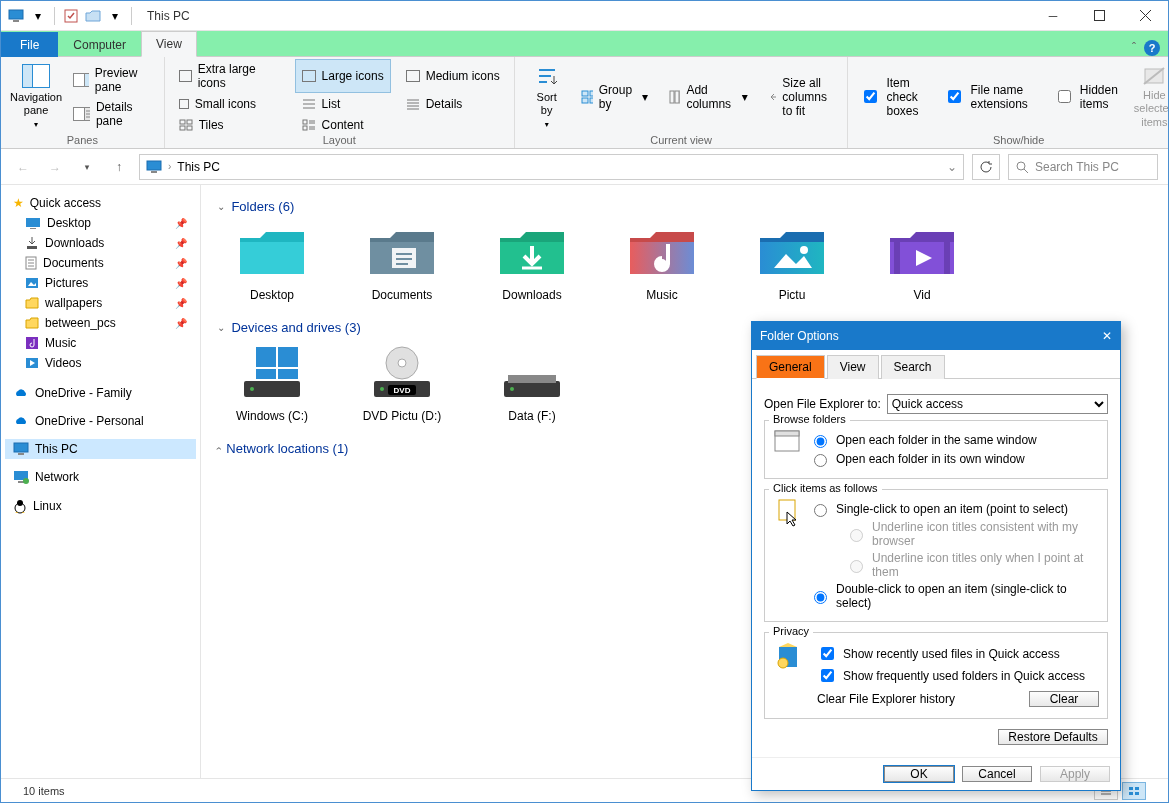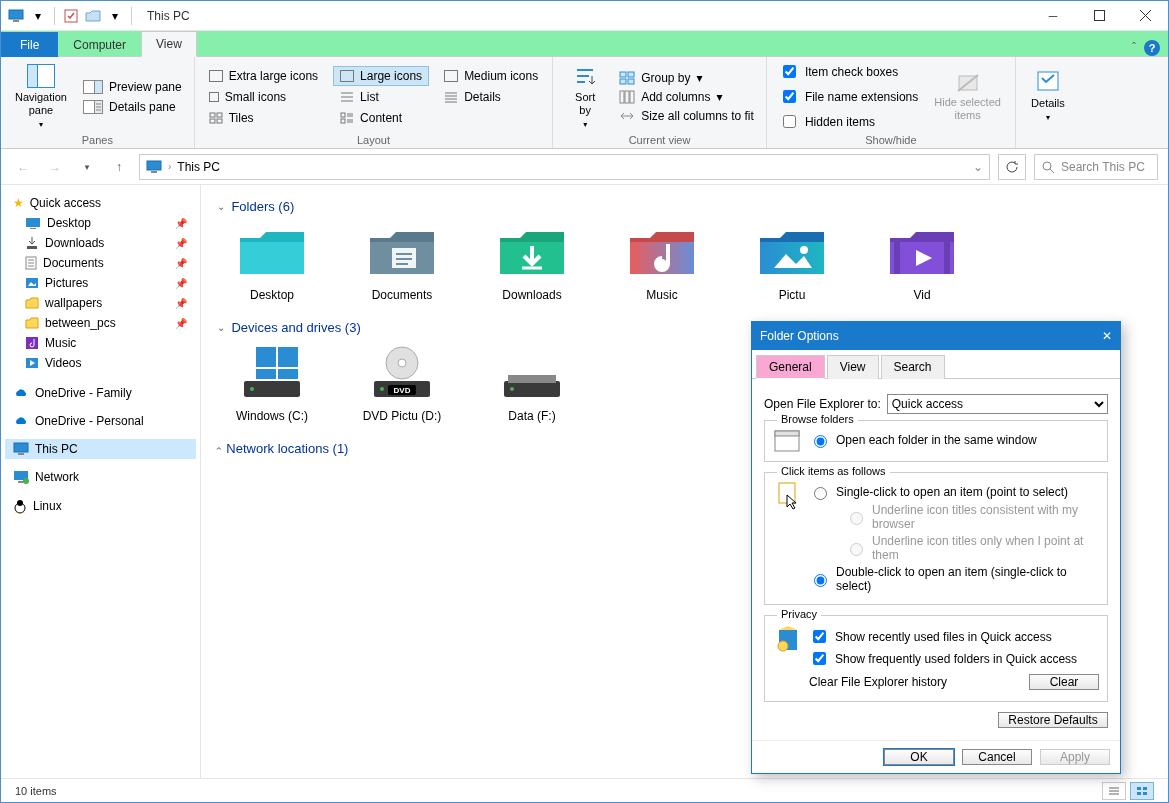--- a/index.html
+++ b/index.html
@@ -25,48 +25,48 @@
 .rchk{display:flex;align-items:center;gap:6px;font-size:12px;padding:2px 4px}
 .layout-grid{display:grid;grid-template-columns:auto auto auto;gap:3px 10px}
 .layout-item{display:flex;align-items:center;gap:6px;padding:2px 6px;font-size:12px}
 .layout-item.sel{background:#cde6f7;outline:1px solid #92c0e0}
 .licon{width:14px;height:12px;display:inline-block;border:1px solid #777}
 .addrbar{height:36px;display:flex;align-items:center;gap:8px;padding:0 10px;border-bottom:1px solid #e5e5e5}
 .navbtn{width:24px;height:24px;display:flex;align-items:center;justify-content:center;color:#555}
 .navbtn.dis{color:#bbb}
 .addr{flex:1;height:26px;border:1px solid #ccc;display:flex;align-items:center;padding:0 6px;gap:6px}
 .refresh{width:28px;height:26px;border:1px solid #ccc;display:flex;align-items:center;justify-content:center}
-.search{width:124px;height:26px;border:1px solid #ccc;display:flex;align-items:center;padding:0 6px;gap:6px;color:#888}
+.search{width:150px;height:26px;border:1px solid #ccc;display:flex;align-items:center;padding:0 6px;gap:6px;color:#888}
 .body{display:flex;height:calc(100% - 30px - 26px - 92px - 36px - 24px)}
 .sidebar{width:200px;border-right:1px solid #e5e5e5;padding:8px 4px;overflow:auto}
 .side-item{display:flex;align-items:center;gap:6px;padding:3px 8px 3px 20px;font-size:12px;position:relative}
 .side-item.top{padding-left:8px;font-weight:400}
 .side-item .pin{position:absolute;right:8px;color:#999;font-size:10px}
 .side-item.sel{background:#cce8ff}
 .content{flex:1;overflow:auto;padding:8px 16px}
 .section-hdr{display:flex;align-items:center;gap:6px;color:#003399;font-size:13px;margin:6px 0 8px 0}
 .section-hdr .chev{color:#666;font-size:10px}
 .items{display:flex;flex-wrap:wrap;gap:20px 40px;margin-bottom:18px;margin-left:10px}
 .item{width:90px;display:flex;flex-direction:column;align-items:center;gap:6px;font-size:12px;text-align:center}
 .item .ico{width:72px;height:60px;display:flex;align-items:center;justify-content:center}
-.status{height:24px;border-top:1px solid #e5e5e5;display:flex;align-items:center;padding:0 14px;font-size:11px;color:#333}
+.status{height:24px;border-top:1px solid #e5e5e5;display:flex;align-items:center;padding:0 22px;font-size:11px;color:#333}
 .status .spacer{flex:1}
 .viewbtn{width:24px;height:18px;border:1px solid #ccc;margin-left:4px;display:flex;align-items:center;justify-content:center}
 .viewbtn.sel{background:#cde6f7;border-color:#7ab5e0}
 
 
 .dialog{position:absolute;left:750px;top:320px;width:370px;background:#fff;border:1px solid #1979ca;box-shadow:4px 4px 12px rgba(0,0,0,.25);font-size:12px}
 .dialog .dtitle{background:#1979ca;color:#fff;height:28px;display:flex;align-items:center;padding:0 8px}
 .dialog .dtitle .x{margin-left:auto;color:#fff}
 .dialog .dtabs{display:flex;border-bottom:1px solid #ccc;background:#fff;padding:4px 4px 0 4px;gap:0}
 .dialog .dtab{padding:4px 12px;border:1px solid #ccc;border-bottom:none;background:#f0f0f0;font-size:12px;position:relative;top:1px;margin-right:2px}
-.dialog .dtab.active{background:#f9a8d4;border-bottom:1px solid #fff}
+.dialog .dtab.active{background:#f97316;border-bottom:1px solid #fff}
 .dialog .dbody{padding:12px}
 .fieldset{border:1px solid #ccc;margin:6px 0 10px 0;padding:8px;position:relative}
-.fieldset .legend{position:absolute;top:-8px;left:12px;background:#fff;padding:0 4px;font-size:11px}
+.fieldset .legend{position:absolute;top:-8px;left:4px;background:#fff;padding:0 4px;font-size:11px}
 .row{display:flex;align-items:center;gap:6px;margin:3px 0;font-size:12px}
 .row.indent{margin-left:36px}
 .dlgbtns{display:flex;justify-content:flex-end;gap:8px;padding:8px 10px;border-top:1px solid #eee}
 .btn{min-width:70px;height:16px;border:1px solid #888;background:linear-gradient(#fdfdfd,#e8e8e8);font-size:12px;display:flex;align-items:center;justify-content:center}
 .btn.primary{outline:1px solid #1979ca}
 .btn.dis{color:#999;border-color:#ccc}
 select.combo{height:20px;font-size:12px;border:1px solid #888;background:#fff;flex:1}
 
 
 svg{display:block}
@@ -229,21 +229,21 @@
             <svg width="24" height="24">
               <line x1="4" y1="6" x2="20" y2="6" stroke="#2a8dd4" stroke-width="2"></line>
               <line x1="4" y1="12" x2="16" y2="12" stroke="#2a8dd4" stroke-width="2"></line>
               <line x1="4" y1="18" x2="12" y2="18" stroke="#2a8dd4" stroke-width="2"></line>
               <path d="M19 12 L19 20 M16 17 L19 20 L22 17" stroke="#444" fill="none"></path>
             </svg>
             <span style="white-space:pre-line">Sort
 by</span>
             <span style="font-size:8px">▾</span>
           </div>
-        <div style="display:flex;flex-direction:column;gap:1px">
+        <div style="display:flex;flex-direction:row;gap:13px">
           <div class="rchk"><svg width="16" height="14">
                 <rect x="1" y="1" width="6" height="5" fill="#cde6f7" stroke="#2a8dd4"></rect>
                 <rect x="9" y="1" width="6" height="5" fill="#cde6f7" stroke="#2a8dd4"></rect>
                 <rect x="1" y="8" width="6" height="5" fill="#cde6f7" stroke="#2a8dd4"></rect>
                 <rect x="9" y="8" width="6" height="5" fill="#cde6f7" stroke="#2a8dd4"></rect>
               </svg><span>Group by</span> ▾</div>
           <div class="rchk"><svg width="16" height="14">
                 <rect x="1" y="1" width="4" height="12" fill="none" stroke="#888"></rect>
                 <rect x="6" y="1" width="4" height="12" fill="none" stroke="#888"></rect>
                 <rect x="11" y="1" width="4" height="12" fill="none" stroke="#888"></rect>
@@ -254,21 +254,21 @@
               </svg>
               <span>Size all columns to fit</span>
             </div>
         </div>
       </div>
       <div class="label">Current view</div>
     </div>
 
     <div class="rgroup">
       <div class="body">
-        <div style="display:flex;flex-direction:column;gap:2px">
+        <div style="display:flex;flex-direction:row;gap:18px">
           <label class="rchk">
               <input type="checkbox" checked="" style="">
               <span>Item check boxes</span>
             </label>
           <label class="rchk">
               <input type="checkbox" checked="" style="">
               <span>File name extensions</span>
             </label>
           <label class="rchk">
               <input type="checkbox" style="">
@@ -619,20 +619,24 @@
         <span class="legend">Browse folders</span>
         <div style="display:flex;gap:8px">
           <svg width="28" height="24">
               <rect x="2" y="2" width="24" height="20" fill="#fff" stroke="#888"></rect>
               <rect x="2" y="2" width="24" height="5" fill="#e0e0e0" stroke="#888"></rect>
             </svg>
           <div style="flex:1">
             <label class="row">
                 <input type="radio" name="bf" checked="" style="">
                 <span>Open each folder in the same window</span>
+              </label>
+            <label class="row">
+                <input type="radio" name="bf" style="">
+                <span>Open each folder in its own window</span>
               </label>
           </div>
         </div>
       </div>
 
       <div class="fieldset">
         <span class="legend">Click items as follows</span>
         <div style="display:flex;gap:8px">
           <svg width="28" height="30">
               <rect x="6" y="2" width="16" height="20" fill="#fff" stroke="#d9a400"></rect>
@@ -654,21 +658,21 @@
             <label class="row">
                 <input type="radio" name="ci" checked="" style="">
                 <span>Double-click to open an item (single-click to select)</span>
               </label>
           </div>
         </div>
       </div>
 
       <div class="fieldset">
         <span class="legend">Privacy</span>
-        <div style="display:flex;gap:8px">
+        <div style="display:flex;gap:16px">
           <svg width="28" height="30">
               <rect x="6" y="6" width="18" height="20" fill="#2a8dd4"></rect>
               <path d="M6 6 L15 2 L24 6" fill="#ffd75e"></path>
               <circle cx="10" cy="22" r="5" fill="#ffd75e" stroke="#d9a400"></circle>
             </svg>
           <div style="flex:1">
             <label class="row">
                 <input type="checkbox" checked="" style="">
                 <span>Show recently used files in Quick access</span>
               </label>

